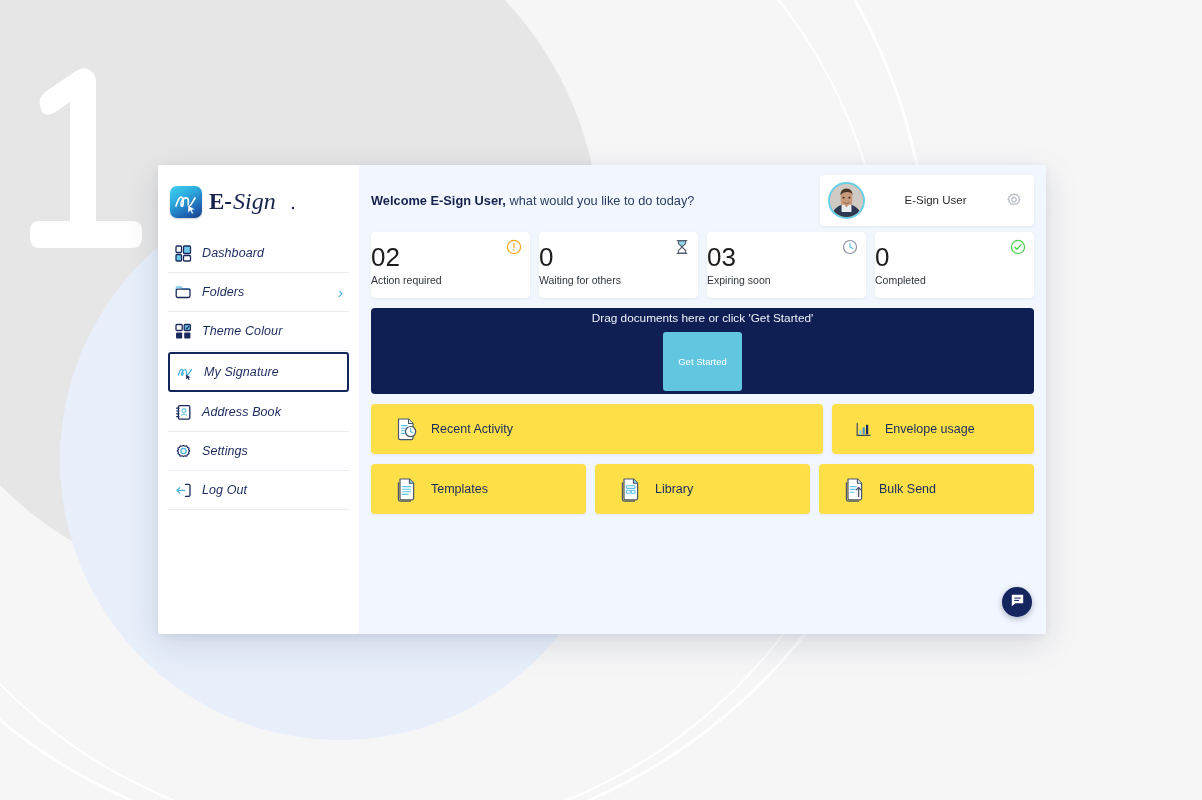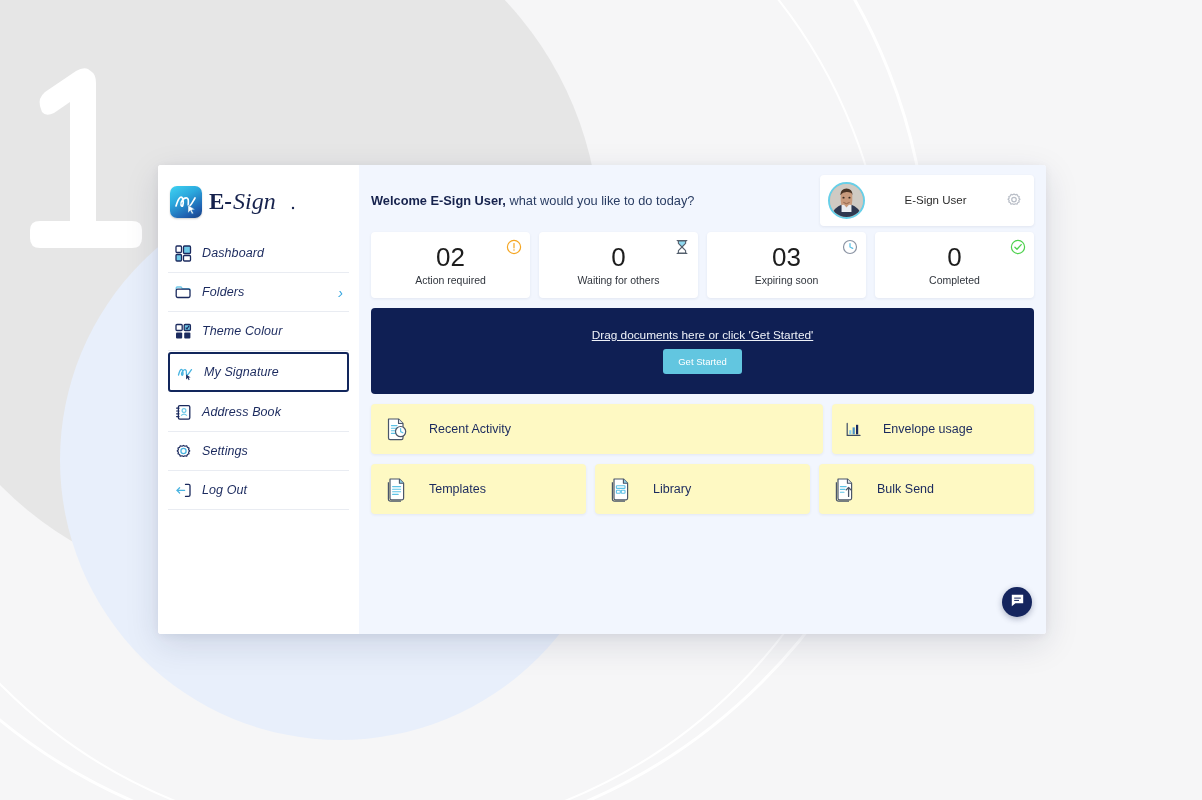--- a/index.html
+++ b/index.html
@@ -155,61 +155,60 @@
   
   .stats { display: flex; gap: 9px; }
   .stat-card {
     flex: 1;
     height: 66px;
     background: #fff;
     border-radius: 4px;
     position: relative;
     display: flex;
     flex-direction: column;
-    align-items: center;
     justify-content: center;
     box-shadow: 0 1px 3px rgba(30,40,80,0.07);
   }
   .stat-num { font-size: 26px; color: #1d1d1d; line-height: 1.05; font-weight: normal; }
   .stat-label { font-size: 10.5px; color: #30353d; margin-top: 3px; }
   .stat-ico { position: absolute; top: 7px; right: 8px; width: 16px; height: 16px; }
 
   
   .banner {
     height: 86px;
     background: #0f1f54;
     border-radius: 4px;
     display: flex;
     flex-direction: column;
     align-items: center;
     justify-content: center;
     gap: 7px;
   }
-  .banner-text { color: #eef1f8; font-size: 11.8px; text-decoration: underline; }
+  .banner-text { color: #eef1f8; font-size: 11.8px; }
   .get-started {
     background: #62c6e0;
     color: #ffffff;
     border: none;
     border-radius: 3px;
     font-size: 9.5px;
-    padding: 7px 15px;
+    padding: 24px 15px;
     cursor: pointer;
     font-family: "Liberation Sans", sans-serif;
   }
 
   
   .tile-row { display: flex; gap: 9px; }
   .tile {
-    background: #fef9c3;
+    background: #fde047;
     border-radius: 4px;
     height: 50px;
     display: flex;
     align-items: center;
-    gap: 22px;
-    padding: 0 14px;
+    gap: 14px;
+    padding: 0 24px;
     box-shadow: 0 1px 3px rgba(30,40,80,0.07);
     cursor: pointer;
   }
   .tile-wide { flex: 0 0 452px; }
   .tile-env  { flex: 1; }
   .tile-third { flex: 1; }
   .tile-ico { width: 22px; height: 26px; flex: 0 0 22px; display:flex; align-items:center; justify-content:center; }
   .tile-ico.small { width: 15px; height: 15px; flex: 0 0 15px; }
   .tile-label { font-size: 12.5px; color: #1b2a5e; }
 

